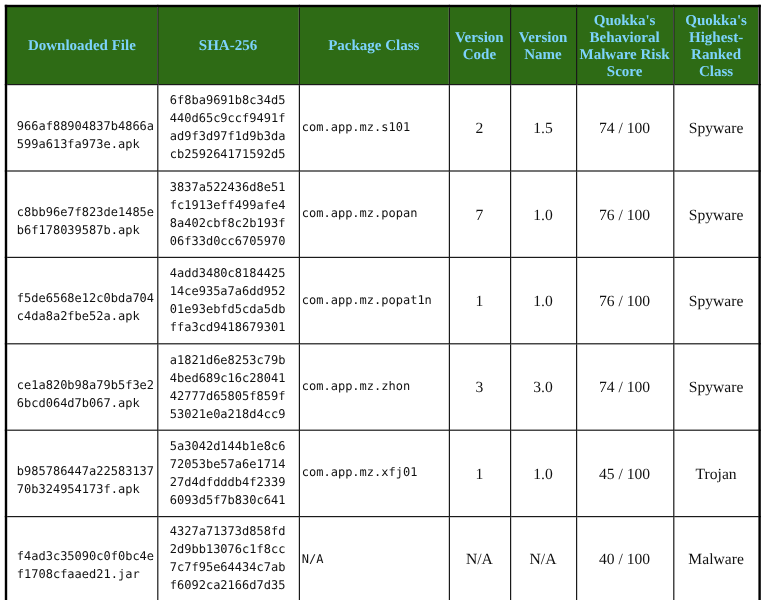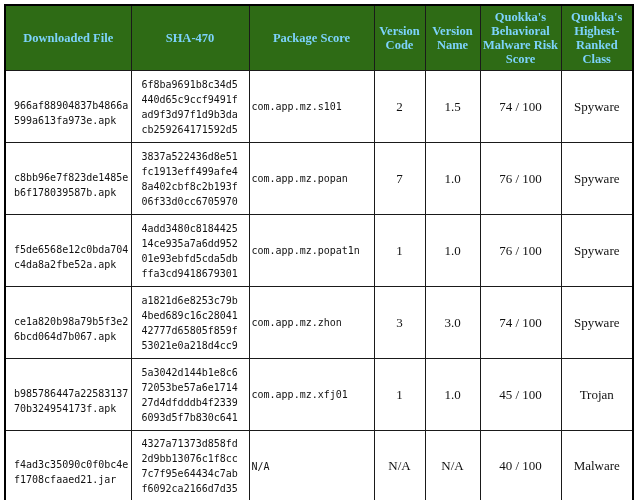--- a/index.html
+++ b/index.html
@@ -94,22 +94,22 @@
         <col class="c-sha">
         <col class="c-package">
       <col class="c-vcode">
         <col class="c-vname">
         <col class="c-risk">
         <col class="c-class">
     </colgroup>
     <thead>
       <tr>
         <th>Downloaded File</th>
-        <th>SHA-470</th>
-        <th>Package Score</th>
+        <th>SHA-256</th>
+        <th>Package Class</th>
         <th>Version Code</th>
         <th>Version Name</th>
         <th>Quokka's Behavioral Malware Risk Score</th>
         <th>Quokka's Highest-Ranked Class</th>
       </tr>
     </thead>
     <tbody>
       <tr>
         <td class="mono cell-file">966af88904837b4866a599a613fa973e.apk</td>
         <td class="mono cell-sha">

